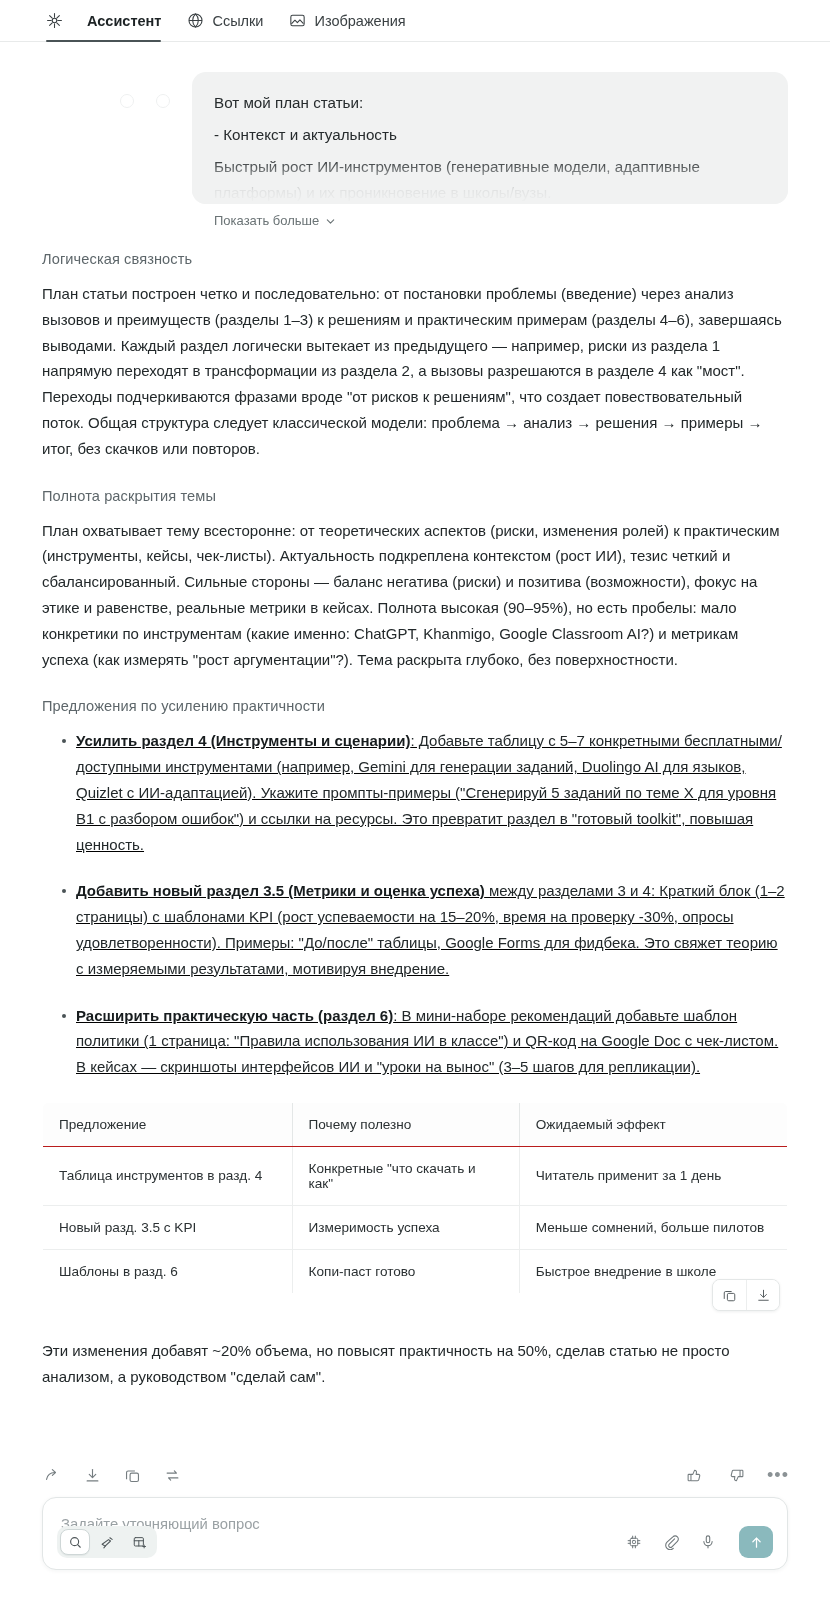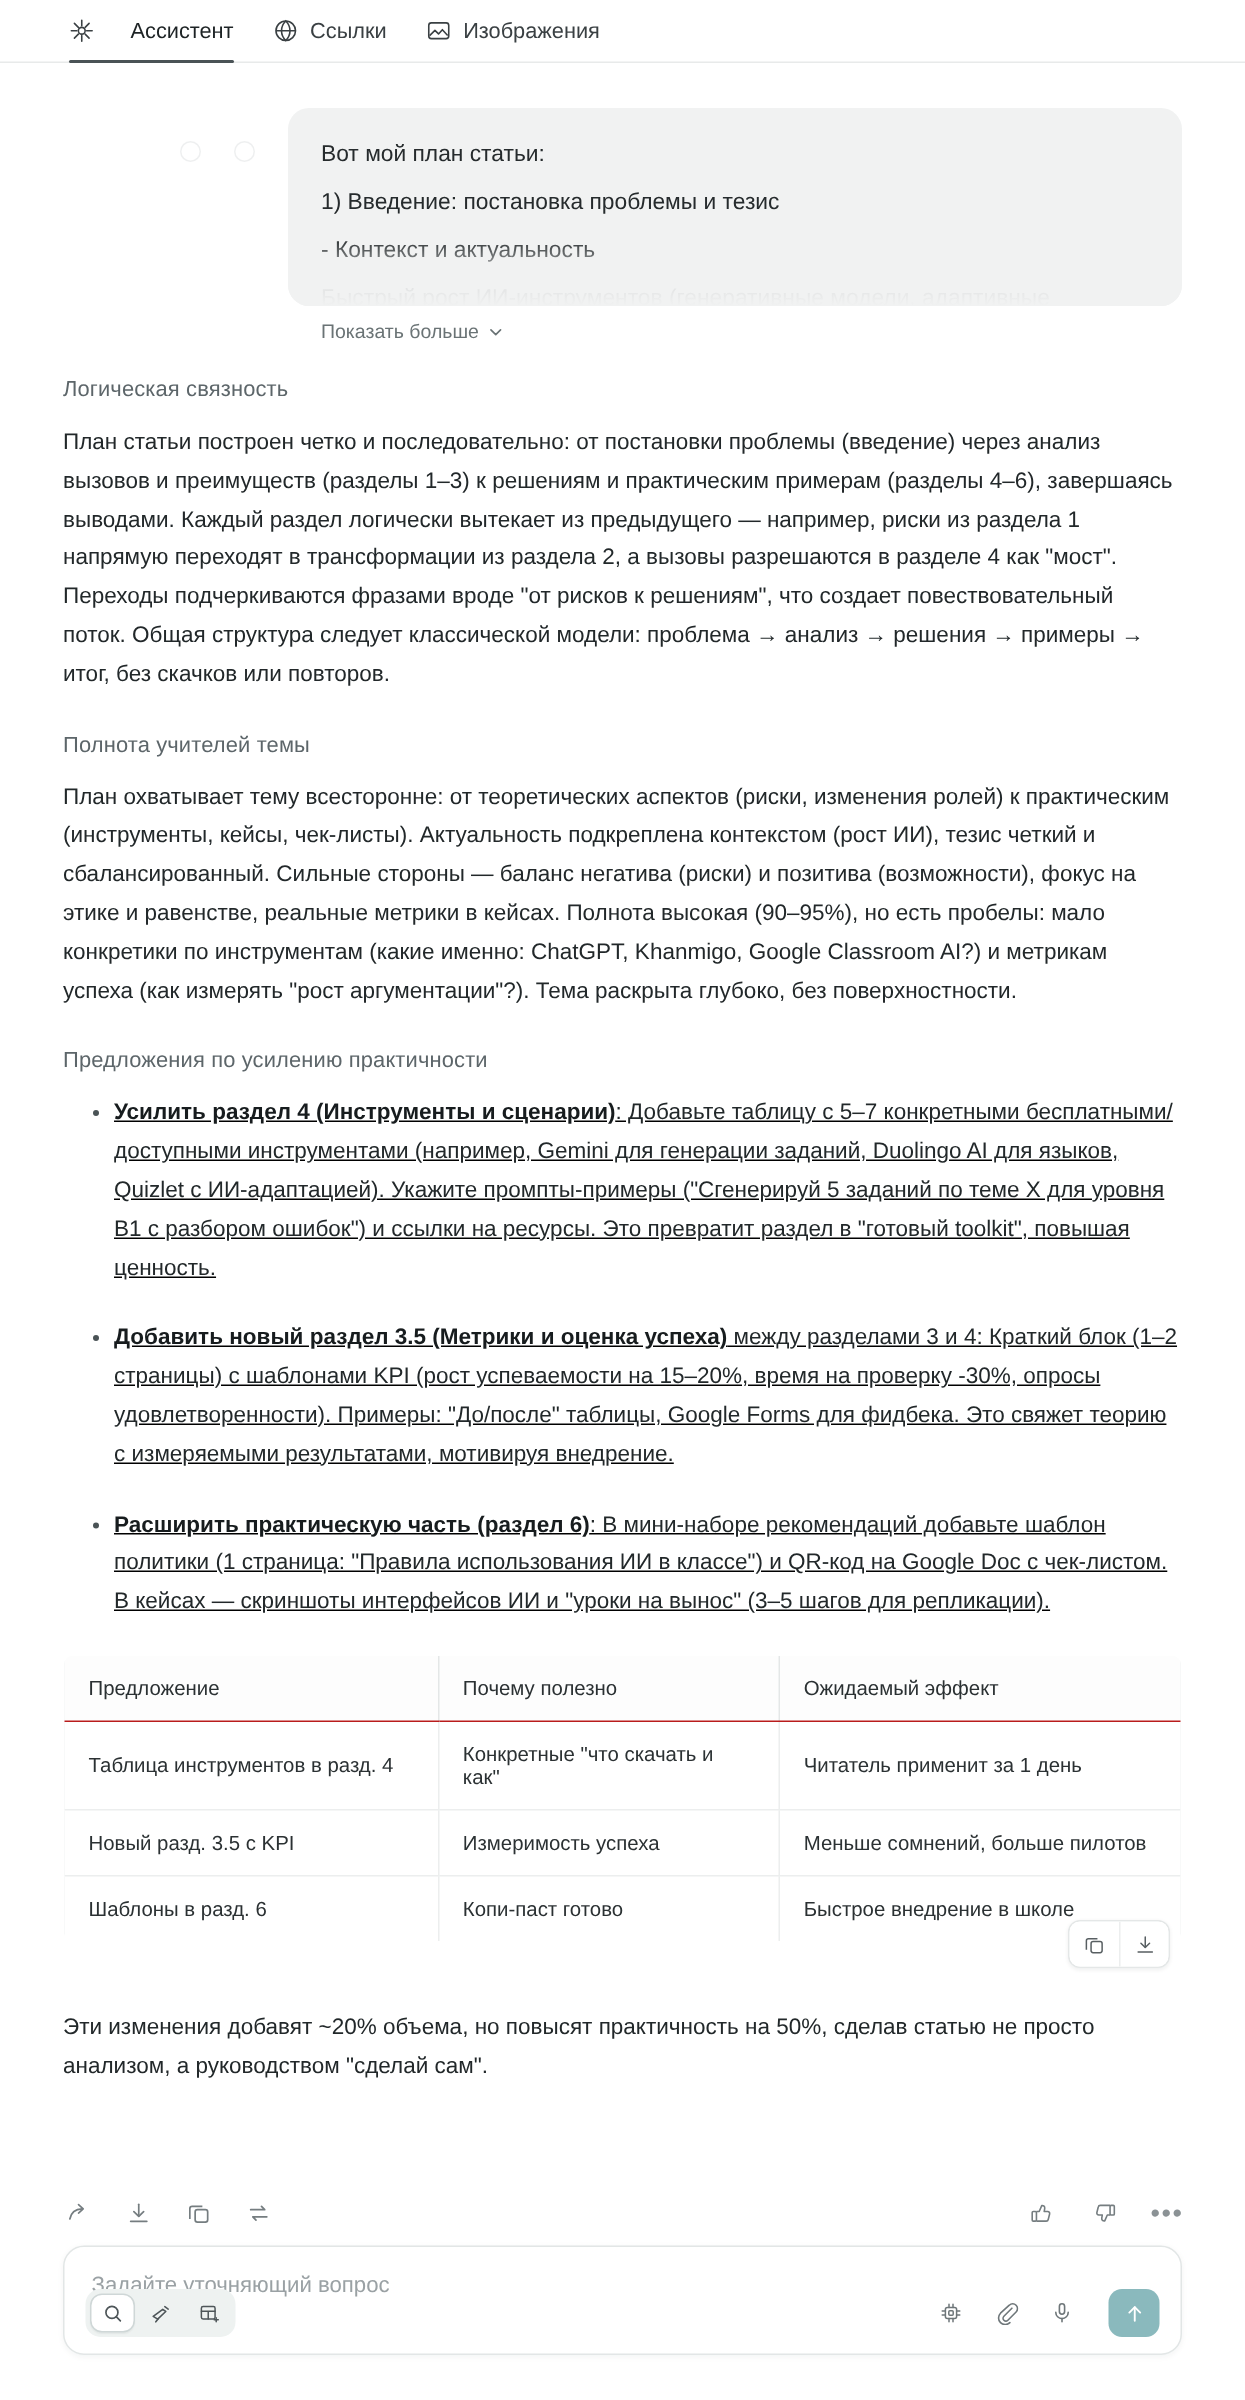--- a/index.html
+++ b/index.html
@@ -20,21 +20,21 @@
     padding-left: 46px;
     border-bottom: 1px solid #e8eaea;
     background: #fff;
   }
   .tab {
     display: flex; align-items: center; gap: 8px;
     height: 42px; position: relative;
     font-size: 14.5px; color: #3a4043; cursor: pointer;
   }
   .tab .tlabel { white-space: nowrap; }
-  .tab.active { color: #1d2325; font-weight: 400; gap: 24px; }
+  .tab.active { color: #1d2325; font-weight: 700; gap: 24px; }
   .tab.active::after {
     content: ""; position: absolute; left: 0; right: 0; bottom: 0;
     height: 2px; background: #4a5356; border-radius: 2px;
   }
   .ticon { width: 17px; height: 17px; display: block; flex: 0 0 17px; color: #3a4043; }
   .ticon svg { width: 17px; height: 17px; display: block; }
 
   
   .content {
     position: absolute; left: 0; top: 42px; width: 830px; height: 1378px;
@@ -256,41 +256,40 @@
 <div class="content">
 
   <div class="user-row">
     <div class="ghosts">
       <span></span>
       <span></span>
     </div>
     <div class="bubble-wrap">
       <div class="bubble">
         <p>Вот мой план статьи:</p>
-        <p>1) Введение: постановка проблемы и тезис</p>
         <p>- Контекст и актуальность</p>
         <p>Быстрый рост ИИ-инструментов (генеративные модели, адаптивные платформы) и их проникновение в школы/вузы.</p>
       </div>
       <button class="showmore">
         <span>Показать больше</span>
         <span class="chev">
           <svg viewBox="0 0 24 24" fill="none" stroke="currentColor" stroke-width="2.4" stroke-linecap="round" stroke-linejoin="round">
             <path d="M5 8.5l7 7 7-7"></path>
           </svg>
         </span>
       </button>
     </div>
   </div>
 
   <div class="answer">
 
     <h3 class="sec">Логическая связность</h3>
     <p class="body">План статьи построен четко и последовательно: от постановки проблемы (введение) через анализ вызовов и преимуществ (разделы 1–3) к решениям и практическим примерам (разделы 4–6), завершаясь выводами. Каждый раздел логически вытекает из предыдущего — например, риски из раздела 1 напрямую переходят в трансформации из раздела 2, а вызовы разрешаются в разделе 4 как "мост". Переходы подчеркиваются фразами вроде "от рисков к решениям", что создает повествовательный поток. Общая структура следует классической модели: проблема → анализ → решения → примеры → итог, без скачков или повторов.</p>
 
-    <h3 class="sec">Полнота учителей темы</h3>
+    <h3 class="sec">Полнота раскрытия темы</h3>
     <p class="body">План охватывает тему всесторонне: от теоретических аспектов (риски, изменения ролей) к практическим (инструменты, кейсы, чек-листы). Актуальность подкреплена контекстом (рост ИИ), тезис четкий и сбалансированный. Сильные стороны — баланс негатива (риски) и позитива (возможности), фокус на этике и равенстве, реальные метрики в кейсах. Полнота высокая (90–95%), но есть пробелы: мало конкретики по инструментам (какие именно: ChatGPT, Khanmigo, Google Classroom AI?) и метрикам успеха (как измерять "рост аргументации"?). Тема раскрыта глубоко, без поверхностности.</p>
 
     <h3 class="sec">Предложения по усилению практичности</h3>
 
     <ul class="recs">
       <li>
         <b>Усилить раздел 4 (Инструменты и сценарии)</b><span>: Добавьте таблицу с 5–7 конкретными бесплатными/доступными инструментами (например, Gemini для генерации заданий, Duolingo AI для языков, Quizlet с ИИ-адаптацией). Укажите промпты-примеры ("Сгенерируй 5 заданий по теме X для уровня B1 с разбором ошибок") и ссылки на ресурсы. Это превратит раздел в "готовый toolkit", повышая ценность.</span>
       </li>
       <li>
         <b>Добавить новый раздел 3.5 (Метрики и оценка успеха)</b><span> между разделами 3 и 4: Краткий блок (1–2 страницы) с шаблонами KPI (рост успеваемости на 15–20%, время на проверку -30%, опросы удовлетворенности). Примеры: "До/после" таблицы, Google Forms для фидбека. Это свяжет теорию с измеряемыми результатами, мотивируя внедрение.</span>

